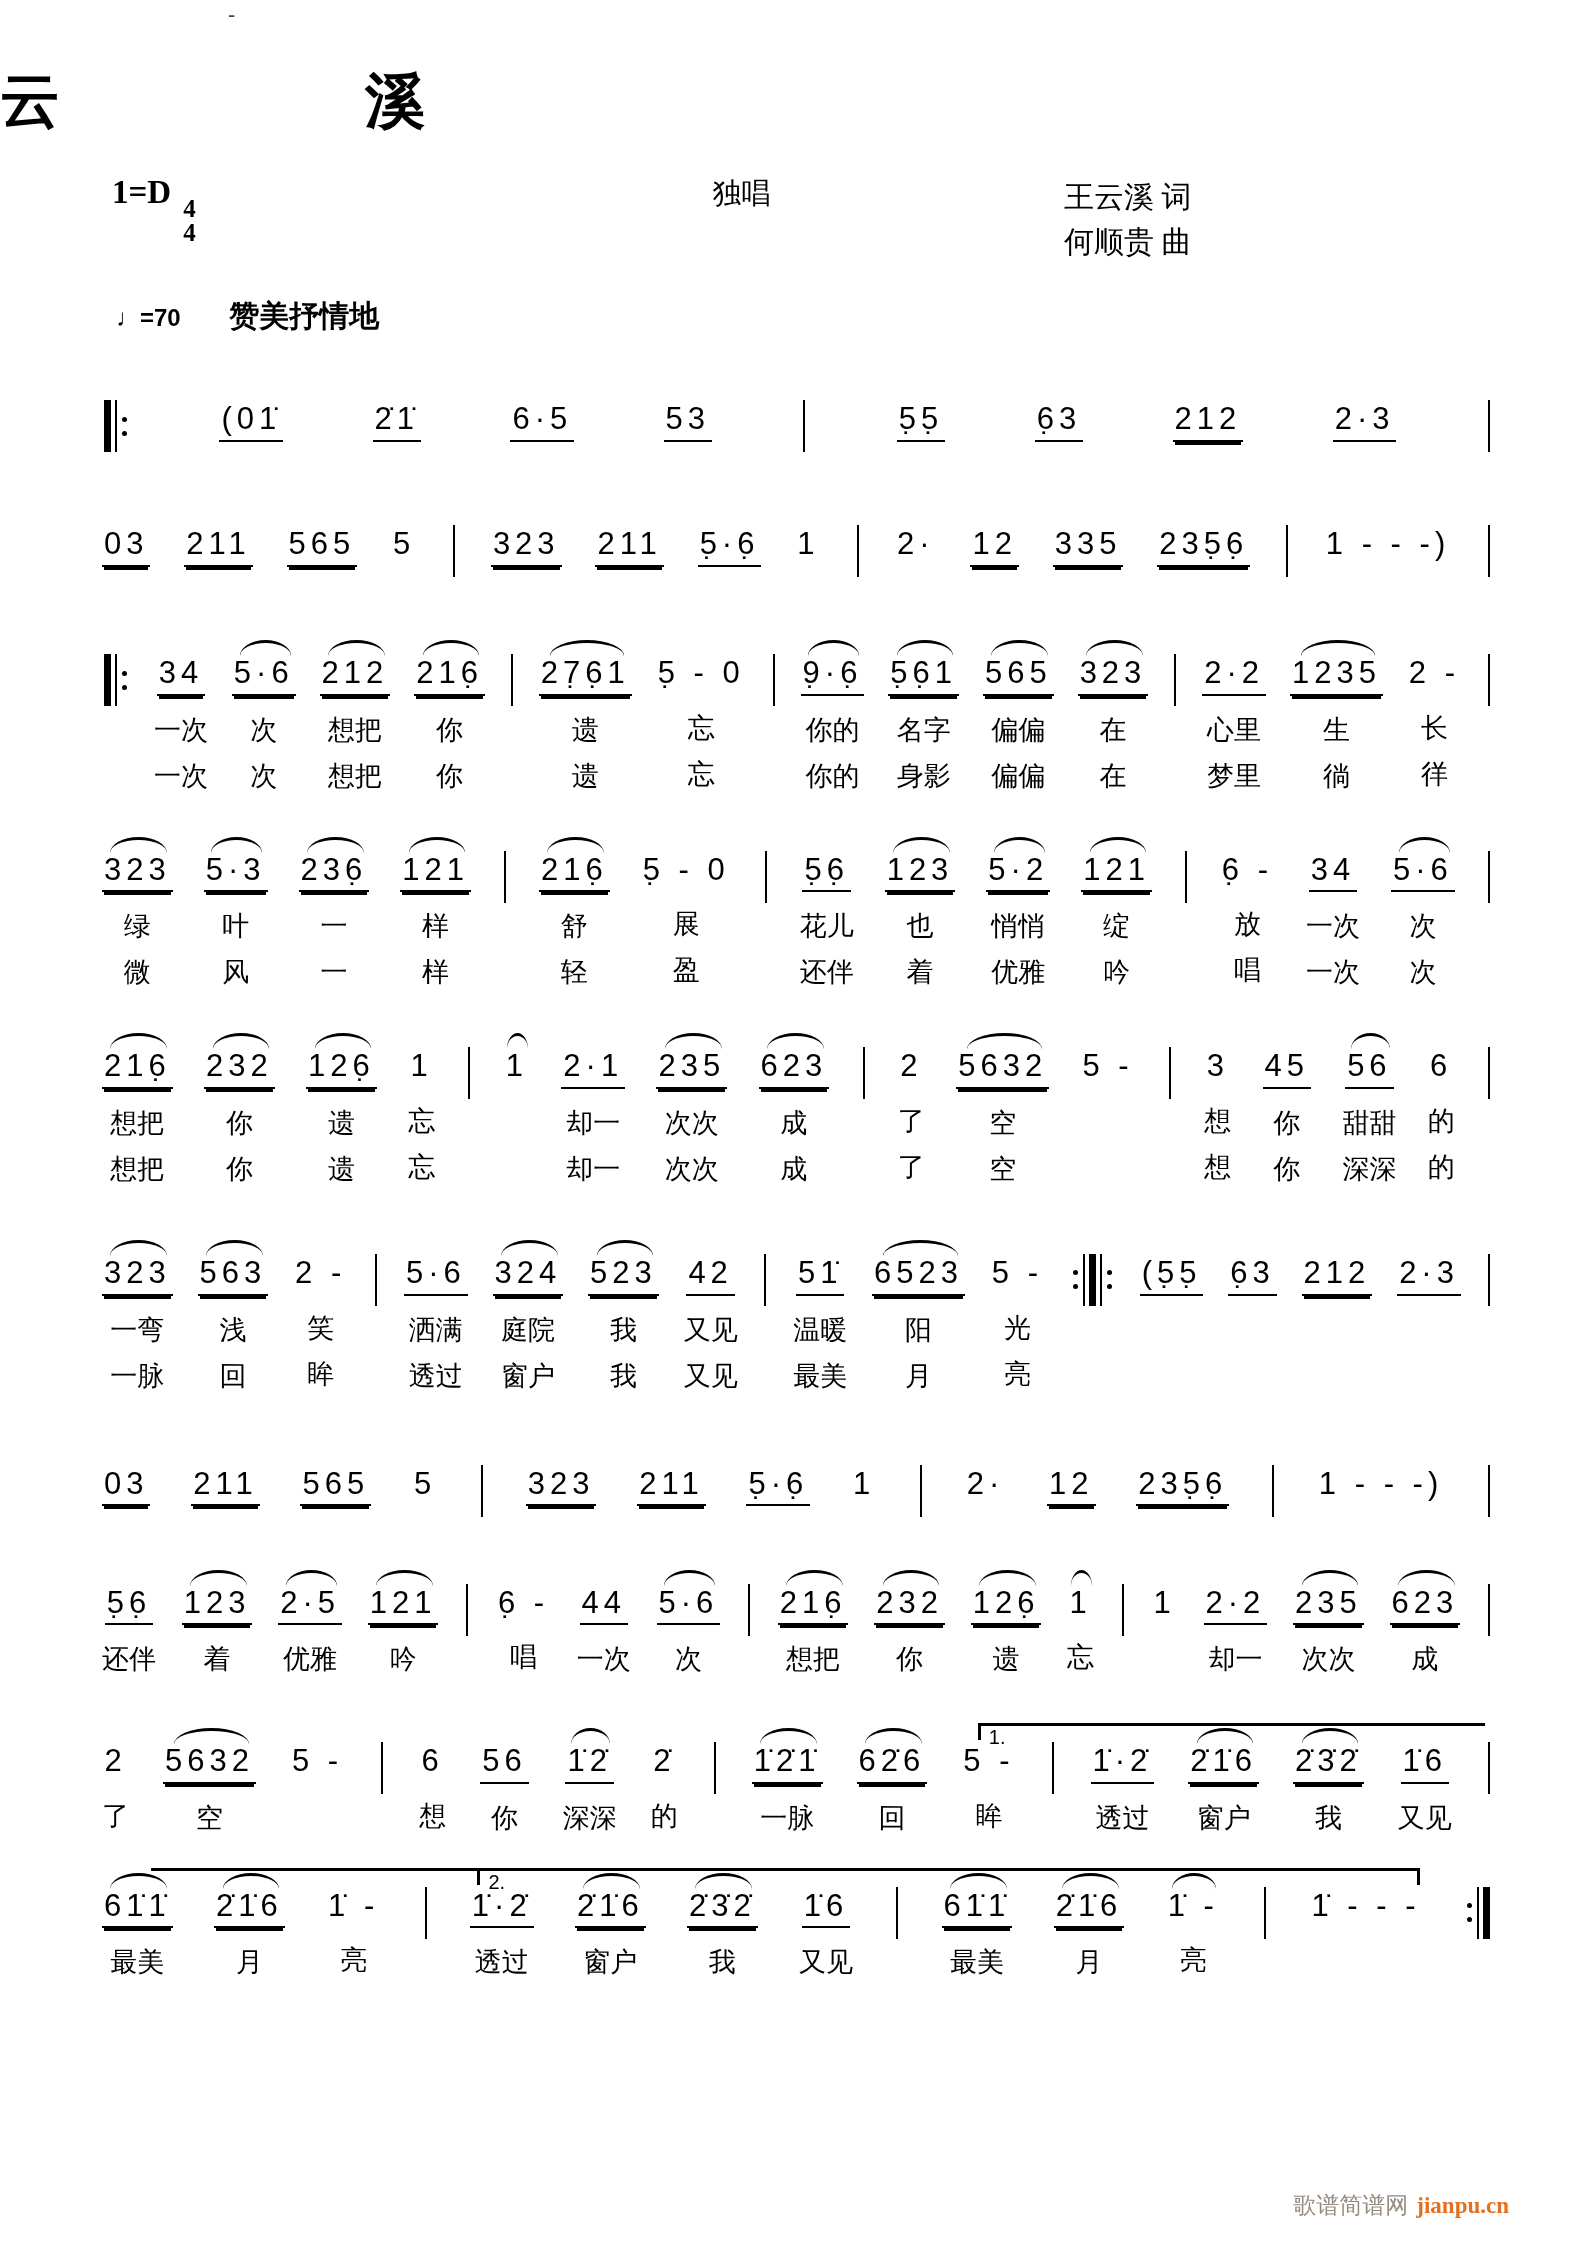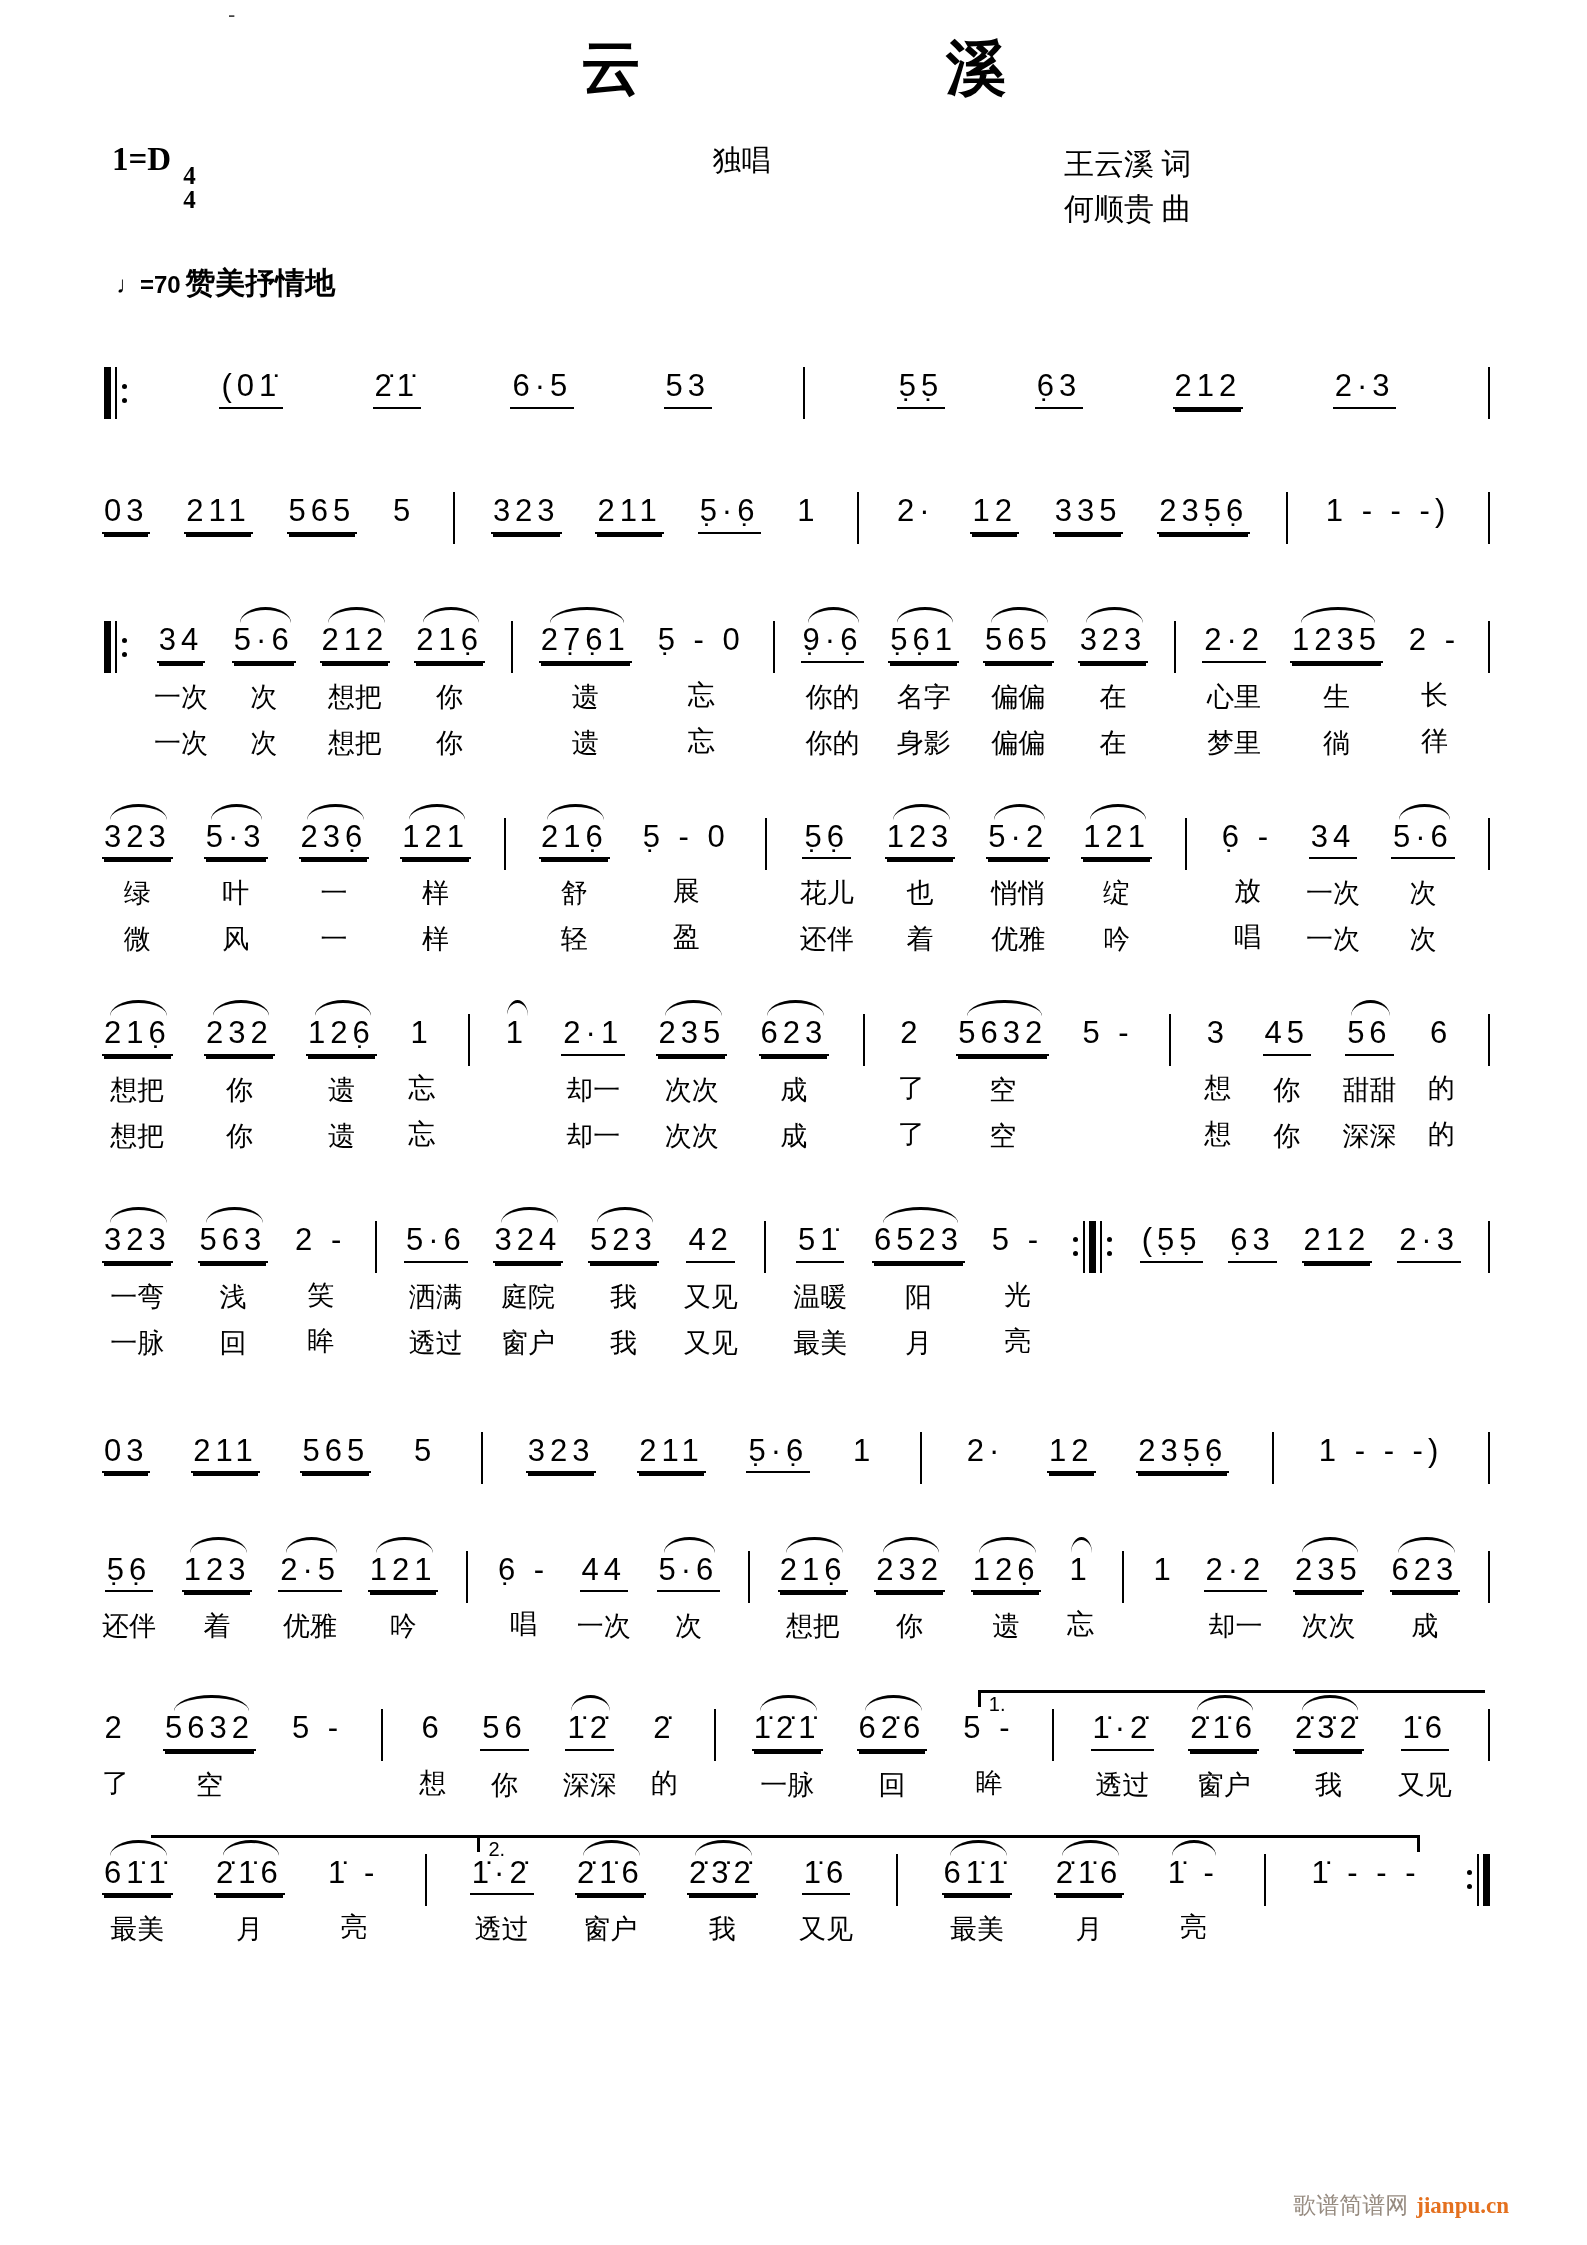--- a/index.html
+++ b/index.html
@@ -1,30 +1,30 @@
 <!DOCTYPE html>
 <html><head>
 <meta charset="utf-8">
 <style>
   html,body{margin:0;padding:0;background:#e8e8e8}
   .page{position:relative;width:1587px;height:2245px;background:#ffffff;color:#000;
         font-family:"Liberation Sans",sans-serif;overflow:hidden;margin:0 auto}
   .stray{position:absolute;left:228px;top:2px;font-size:22px;color:#444}
-  .title{text-align:center;padding-top:35px;font-family:"Liberation Serif",serif;
+  .title{padding-top:68px;font-family:"Liberation Serif",serif;
          font-weight:bold;font-size:60px;line-height:1.1}
   .title .t2{margin-left:305px}
   .hdr-row{display:flex;align-items:flex-start;margin:40px 140px 0 112px}
   .keytime{flex:1;font-family:"Liberation Serif",serif;font-weight:bold;font-size:33px}
   .frac{display:inline-flex;flex-direction:column;text-align:center;font-size:25px;
         line-height:0.95;margin-left:12px;vertical-align:-14px}
   .voice{font-size:29px;transform:translateX(-38px)}
   .credits{flex:1;text-align:center;font-size:30px;line-height:1.5;font-family:"Liberation Serif",serif}
   .tempo-row{margin:32px 0 0 116px}
   .tempo{font-size:24px;font-weight:bold}
-  .expr{font-size:30px;font-weight:bold;}
+  .expr{font-size:30px;font-weight:bold;margin-left:44px}
   .score{margin:48px 95px 0 102px}
   .system{display:flex;justify-content:space-between;align-items:flex-start;position:relative}
   .grp{display:flex;flex-direction:column;align-items:center}
   .n{position:relative;display:inline-block;font-size:31px;letter-spacing:5px;
      padding:16px 2px 3px 2px;white-space:pre;line-height:1.15}
   .u1,.u2{border-bottom:2px solid #000}
   .u2{box-shadow:0 5px 0 -2px #000}
   .s::before{content:"";position:absolute;left:12%;right:8%;top:1px;height:13px;
      border-top:3px solid #000;border-radius:50% 50% 0 0/100% 100% 0 0}
   .l1,.l2{font-size:27px;white-space:nowrap;font-family:"Liberation Serif",serif}

